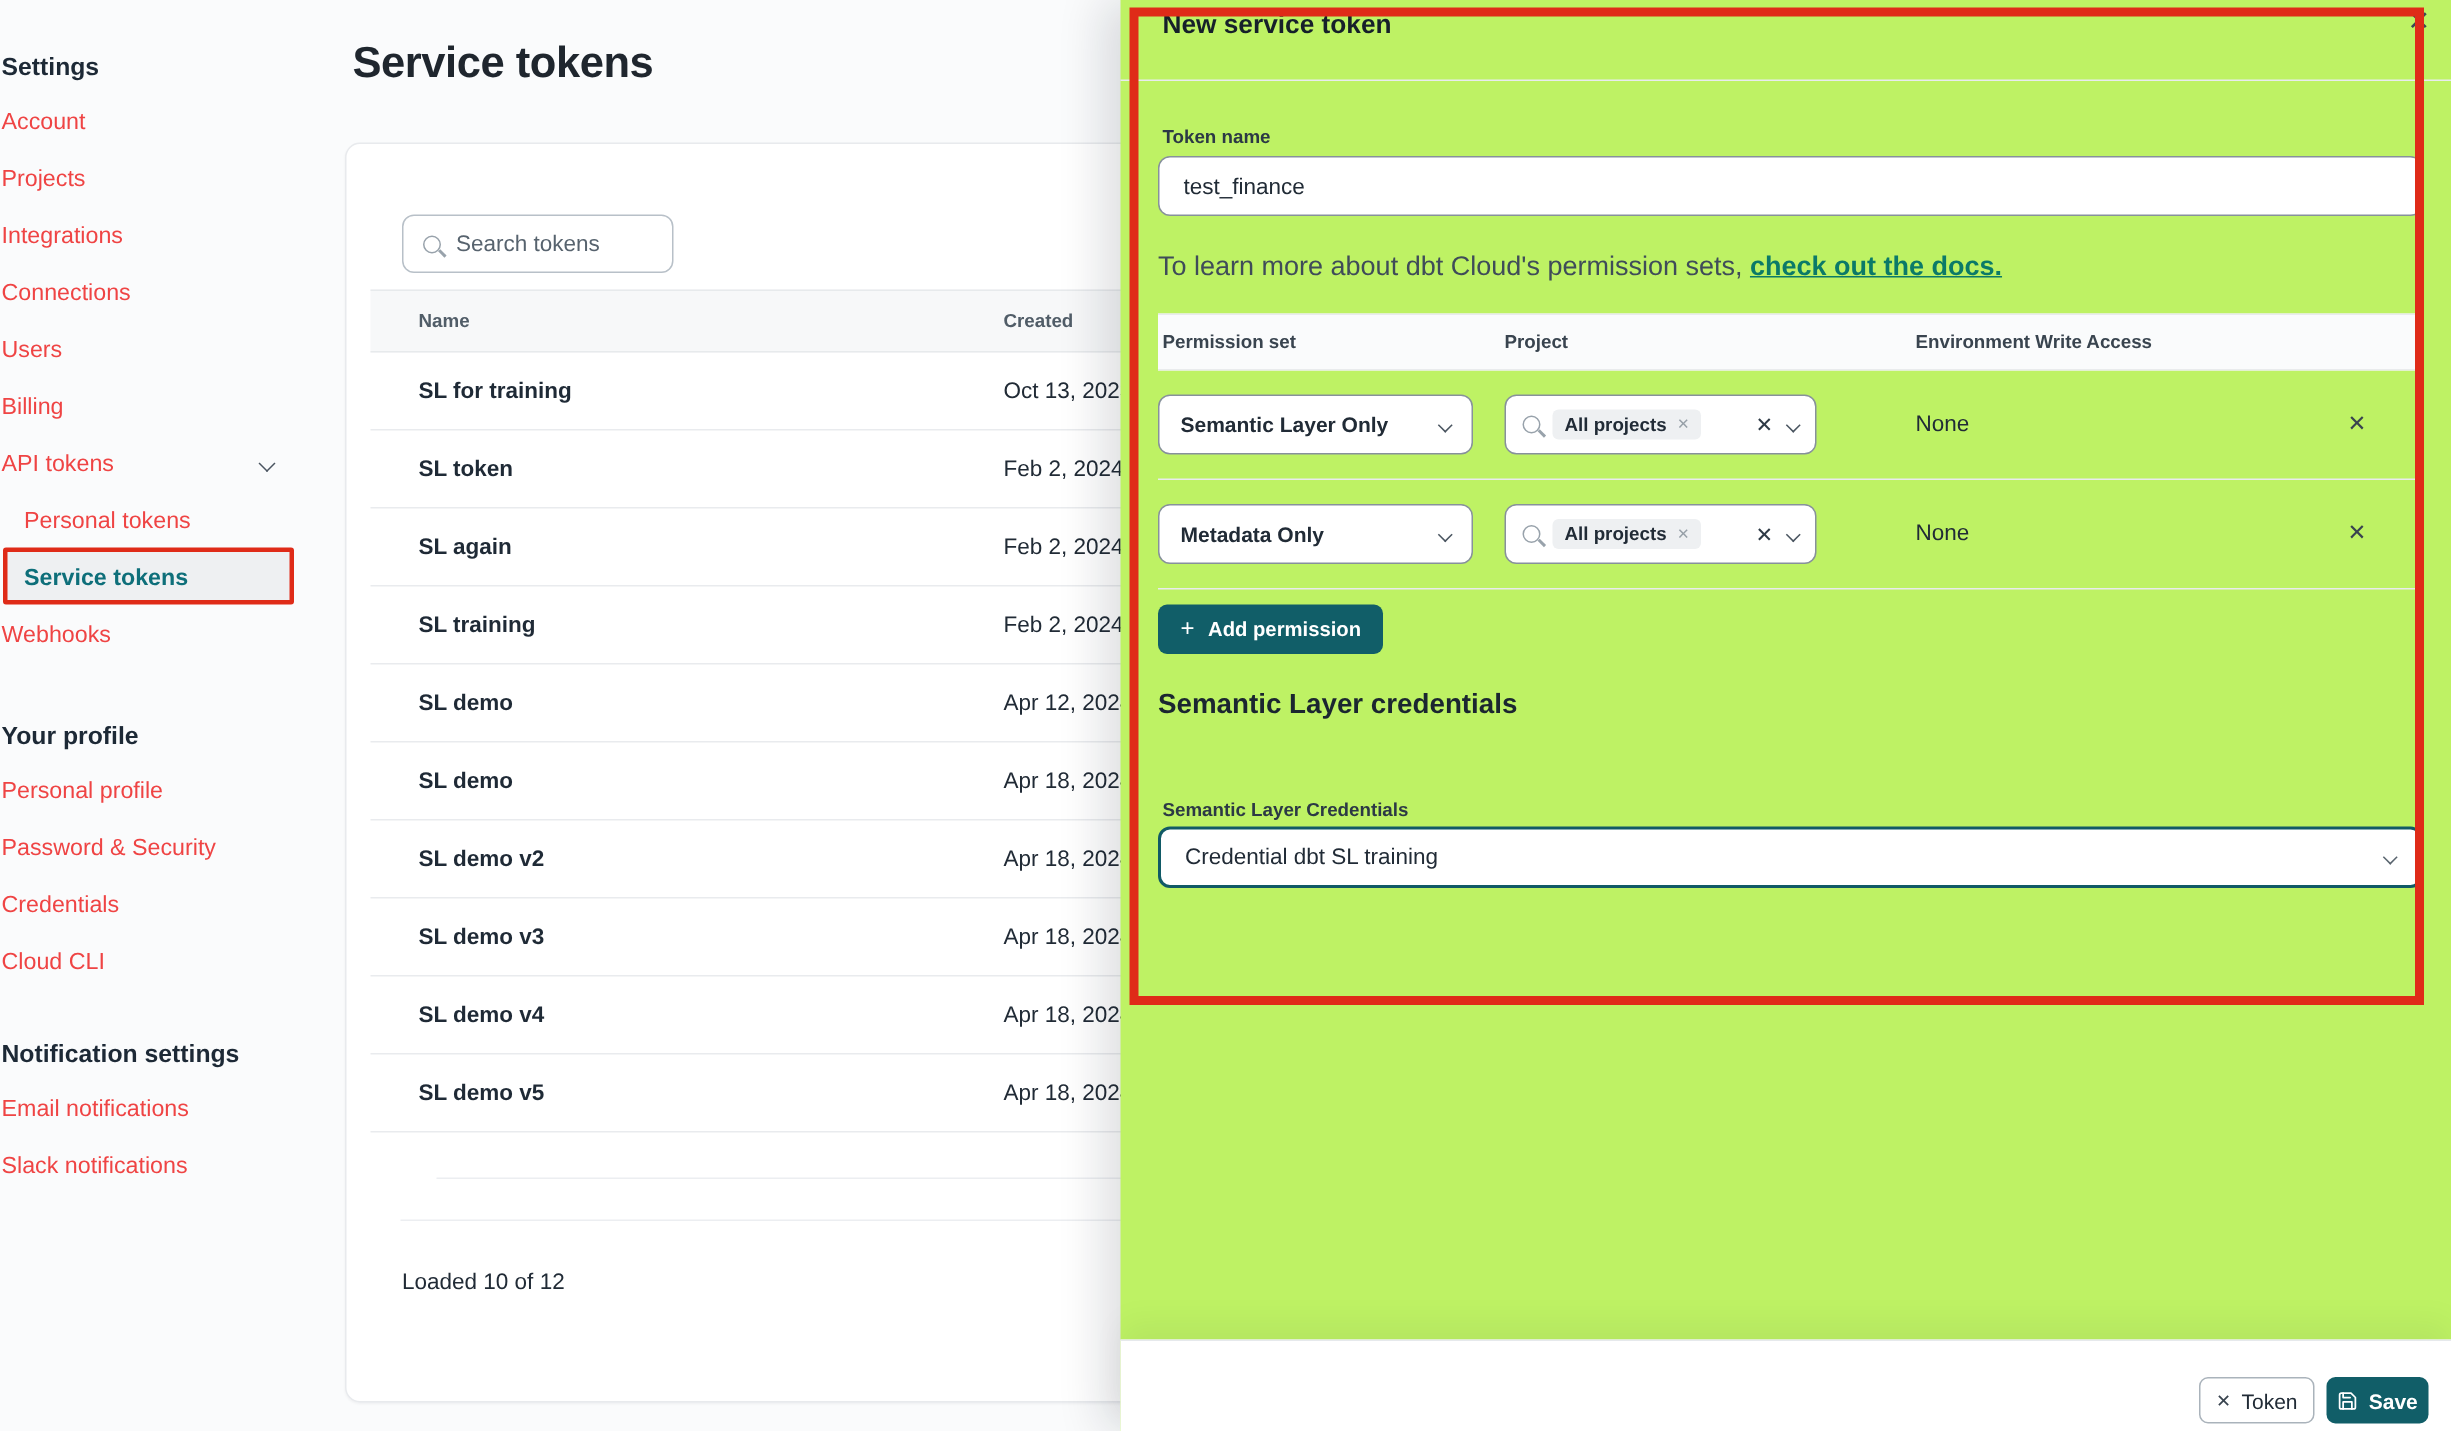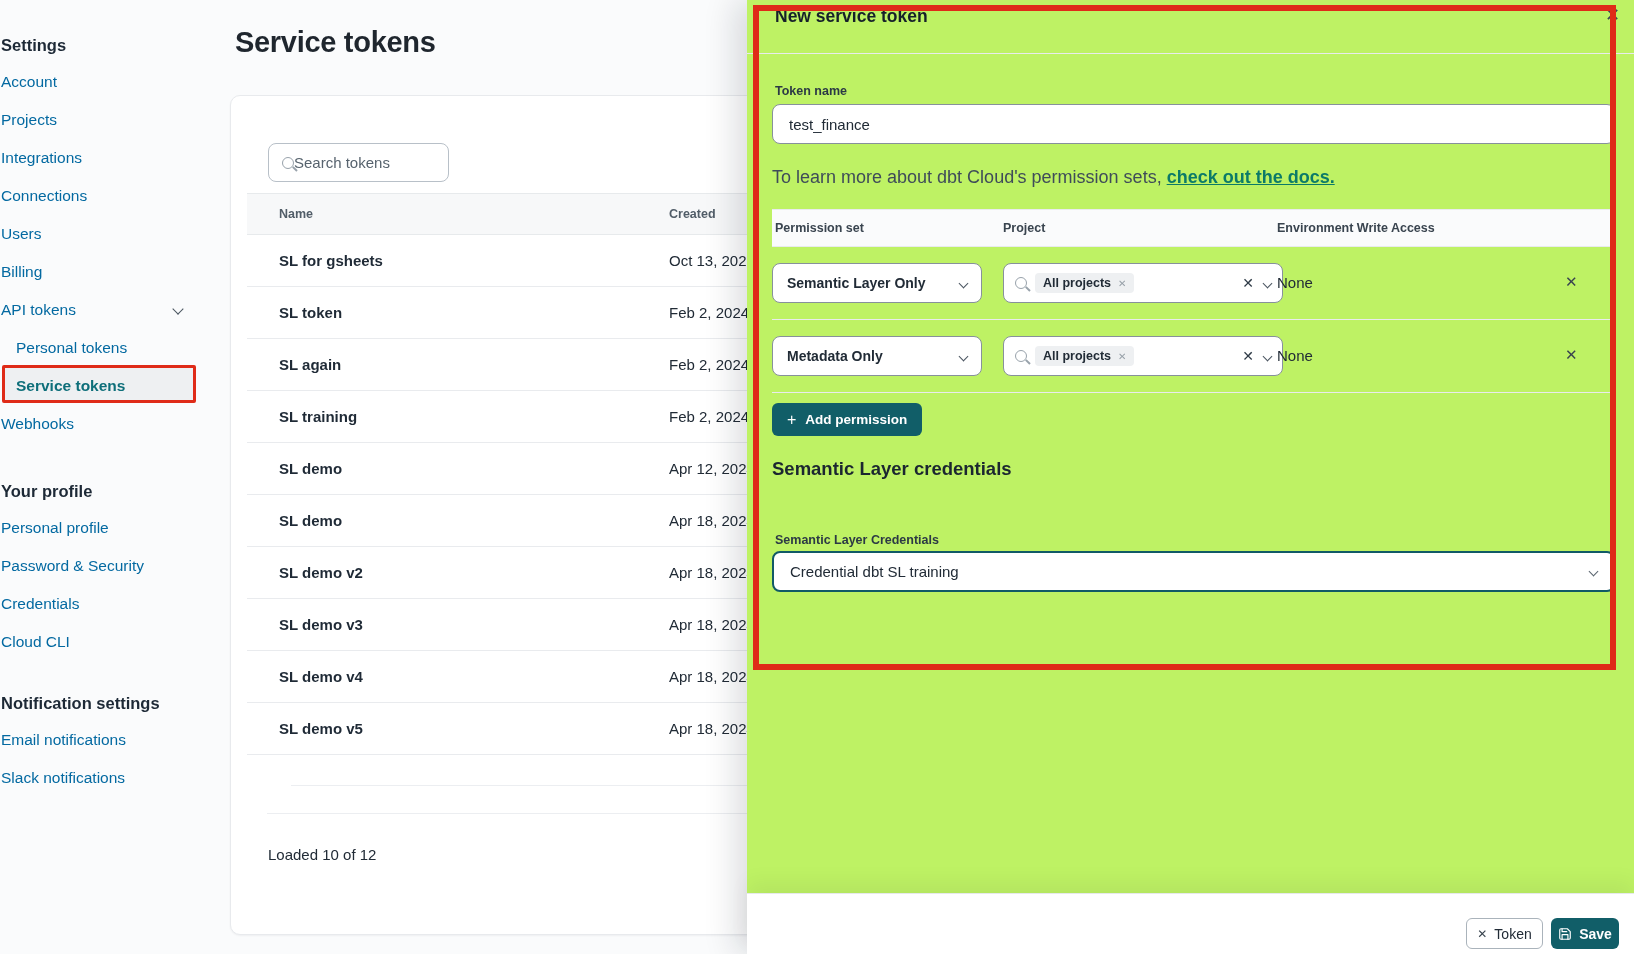--- a/index.html
+++ b/index.html
@@ -6,39 +6,39 @@
   html,body { background:#fafbfc; }
   body { font-family: "Liberation Sans", "DejaVu Sans", sans-serif; color:#212b36; }
   .app { position:relative; width:1634px; height:954px; background:#fafbfc; overflow:hidden; }
 
   
   .sidebar { position:absolute; left:0; top:0; width:212px; z-index:2; }
   .side-heading { font-size:16.5px; font-weight:700; color:#1d2936; height:24px; line-height:24px; padding-left:1px; }
   .sec0 .side-heading { margin:33px 0 6px 0; }
   .sec1 .side-heading { margin:36px 0 6px 0; }
   .sec2 .side-heading { margin:30px 0 6px 0; }
-  .side-item { position:relative; height:38px; line-height:38px; font-size:15.5px; color:#0369a1; cursor:pointer; padding-left:1px; white-space:nowrap; }
+  .side-item { position:relative; height:38px; line-height:38px; font-size:15.5px; color:#ef4444; cursor:pointer; padding-left:1px; white-space:nowrap; }
   .side-item.child { padding-left:16px; }
   .side-item.active { color:#0e6f7a; font-weight:700; }
   .side-chev { position:absolute; right:30px; top:14px; }
   .annot-side { position:absolute; left:2px; top:365px; width:194px; height:38px;
     border:3px solid #df2b18; background:#eef0f2; border-radius:2px; z-index:1; }
 
   
   .chev { width:8px; height:8px; border-right:1.7px solid #4a5560; border-bottom:1.7px solid #4a5560;
     transform:rotate(45deg); display:inline-block; flex:none; }
   .mag { position:relative; width:12px; height:12px; border:1.7px solid #98a2ab; border-radius:50%; display:inline-block; flex:none; }
   .mag::after { content:""; position:absolute; width:6px; height:1.7px; background:#98a2ab; transform:rotate(45deg); right:-5px; bottom:-2px; }
 
   
   .page-title { position:absolute; left:235px; top:26px; font-size:29px; font-weight:700; color:#1f262e; letter-spacing:-0.3px; z-index:1; }
   .card { position:absolute; left:230px; top:95px; width:1250px; height:840px; background:#fff;
     border:1px solid #e8eaed; border-radius:10px; box-shadow:0 1px 2px rgba(16,24,32,.05); z-index:1; }
   .search { position:absolute; left:37px; top:47px; width:181px; height:39px; border:1px solid #b8c0c8;
-    border-radius:8px; display:flex; align-items:center; padding:0 13px; background:#fff; }
+    border-radius:8px; display:flex; align-items:center; gap:10px; padding:0 13px; background:#fff; }
   .search input { border:none; outline:none; font-size:15px; width:100%; color:#212b36; background:transparent;
     font-family:inherit; }
   .search input::placeholder { color:#57636e; }
   .thead { position:absolute; left:16px; right:16px; top:97px; height:42px; background:#f7f8f9;
     border-top:1px solid #e7eaec; border-bottom:1px solid #e7eaec; }
   .th { position:absolute; top:0; line-height:40px; font-size:12.5px; font-weight:700; color:#515d68; }
   .th-name { left:32px; } .th-created { left:422px; }
   .tbody { position:absolute; left:16px; right:16px; top:139px; }
   .trow { position:relative; height:52px; border-bottom:1px solid #e9ebee; display:flex; align-items:center; }
   .td-name { margin-left:32px; font-size:15px; font-weight:700; color:#1f2a36; }
@@ -63,21 +63,21 @@
 
   .perm-head { position:absolute; left:25px; top:209px; width:843px; height:38px; background:#fafbfc;
     border-top:1px solid #e9ebed; border-bottom:1px solid #e9ebed; }
   .ph { position:absolute; top:0; line-height:37px; font-size:12.5px; font-weight:700; color:#39444f; }
   .ph1 { left:3px; } .ph2 { left:231px; } .ph3 { left:505px; }
   .perm-rows { position:absolute; left:25px; top:247px; width:843px; }
   .perm-row { position:relative; height:73px; border-bottom:1px solid #e9ebed; }
   .psel { position:absolute; left:0; top:16px; width:210px; height:40px; border:1px solid #87919b; border-radius:8px;
     display:flex; align-items:center; padding:0 14px; font-size:14px; font-weight:700; color:#212b36; cursor:pointer; background:#fff; }
   .psel .chev { margin-left:auto; width:7px; height:7px; }
-  .pbox { position:absolute; left:231px; top:16px; width:280px; height:40px; border:1px solid #87919b; border-radius:8px;
+  .pbox { position:absolute; left:231px; top:16px; width:208px; height:40px; border:1px solid #87919b; border-radius:8px;
     display:flex; align-items:center; padding:0 11px; gap:8px; cursor:text; background:#fff; }
   .pill { background:#eef0f2; border-radius:4px; padding:3px 8px; font-size:12.5px; font-weight:600; color:#212b36;
     display:flex; align-items:center; gap:7px; white-space:nowrap; }
   .pill .x { font-size:10px; color:#97a0a8; cursor:pointer; }
   .pclear { margin-left:auto; font-size:14px; color:#2e3a46; cursor:pointer; }
   .pbox .chev { width:7px; height:7px; margin-left:2px; }
   .pnone { position:absolute; left:505px; top:27px; font-size:15px; color:#212b36; }
   .prem { position:absolute; left:793px; top:26px; font-size:15px; color:#39444f; cursor:pointer; }
 
   .add-btn { position:absolute; left:25px; top:403px; height:33px; background:#115e68; color:#fff; border:none;
@@ -147,21 +147,21 @@
     <div class="search">
       <span class="mag"></span>
       <input type="text" placeholder="Search tokens" style="">
     </div>
     <div class="thead">
       <span class="th th-name">Name</span>
       <span class="th th-created">Created</span>
     </div>
     <div class="tbody">
         <div class="trow">
-    <span class="td-name">SL for gsheets</span>
+    <span class="td-name">SL for training</span>
     <span class="td-created">Oct 13, 2023,</span>
   </div>
         <div class="trow">
     <span class="td-name">SL token</span>
     <span class="td-created">Feb 2, 2024, 1</span>
   </div>
         <div class="trow">
     <span class="td-name">SL again</span>
     <span class="td-created">Feb 2, 2024, 1</span>
   </div>

